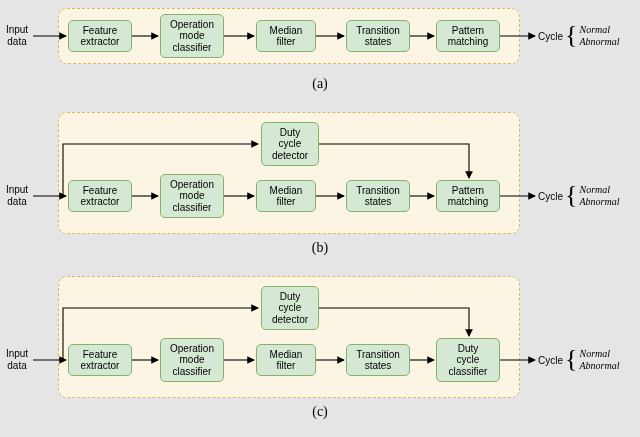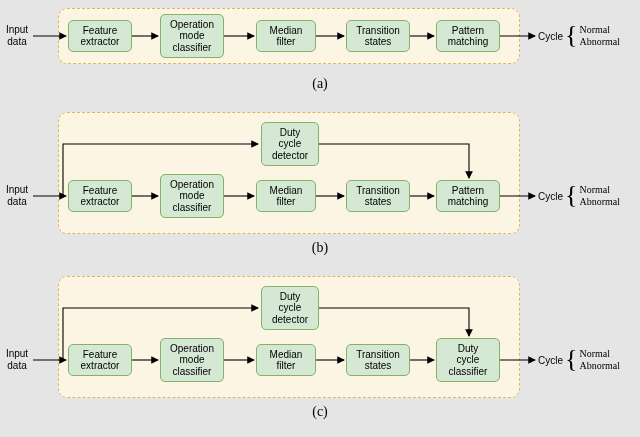--- a/index.html
+++ b/index.html
@@ -30,21 +30,21 @@
   .output {
     position:absolute; display:flex; align-items:center; gap:2px; height:30px;
   }
   .output .cycle { font-size:10px; }
   .output .brace {
     font-family:"Liberation Serif", serif; font-size:26px; line-height:1;
     font-weight:300; margin-top:-2px;
   }
   .output .opts { display:flex; flex-direction:column; justify-content:center; }
   .output .opt {
-    font-family:"Liberation Serif", serif; 
+    font-family:"Liberation Serif", serif; font-style:italic;
     font-size:10px; line-height:1.25;
   }
   .caption {
     position:absolute; left:0; width:640px; text-align:center;
     font-family:"Liberation Serif", serif; font-size:14px;
   }
   svg.connectors { position:absolute; left:0; top:0; pointer-events:none; }
   path.conn { stroke:#000; stroke-width:1.1; fill:none; }
 </style>
 </head>

